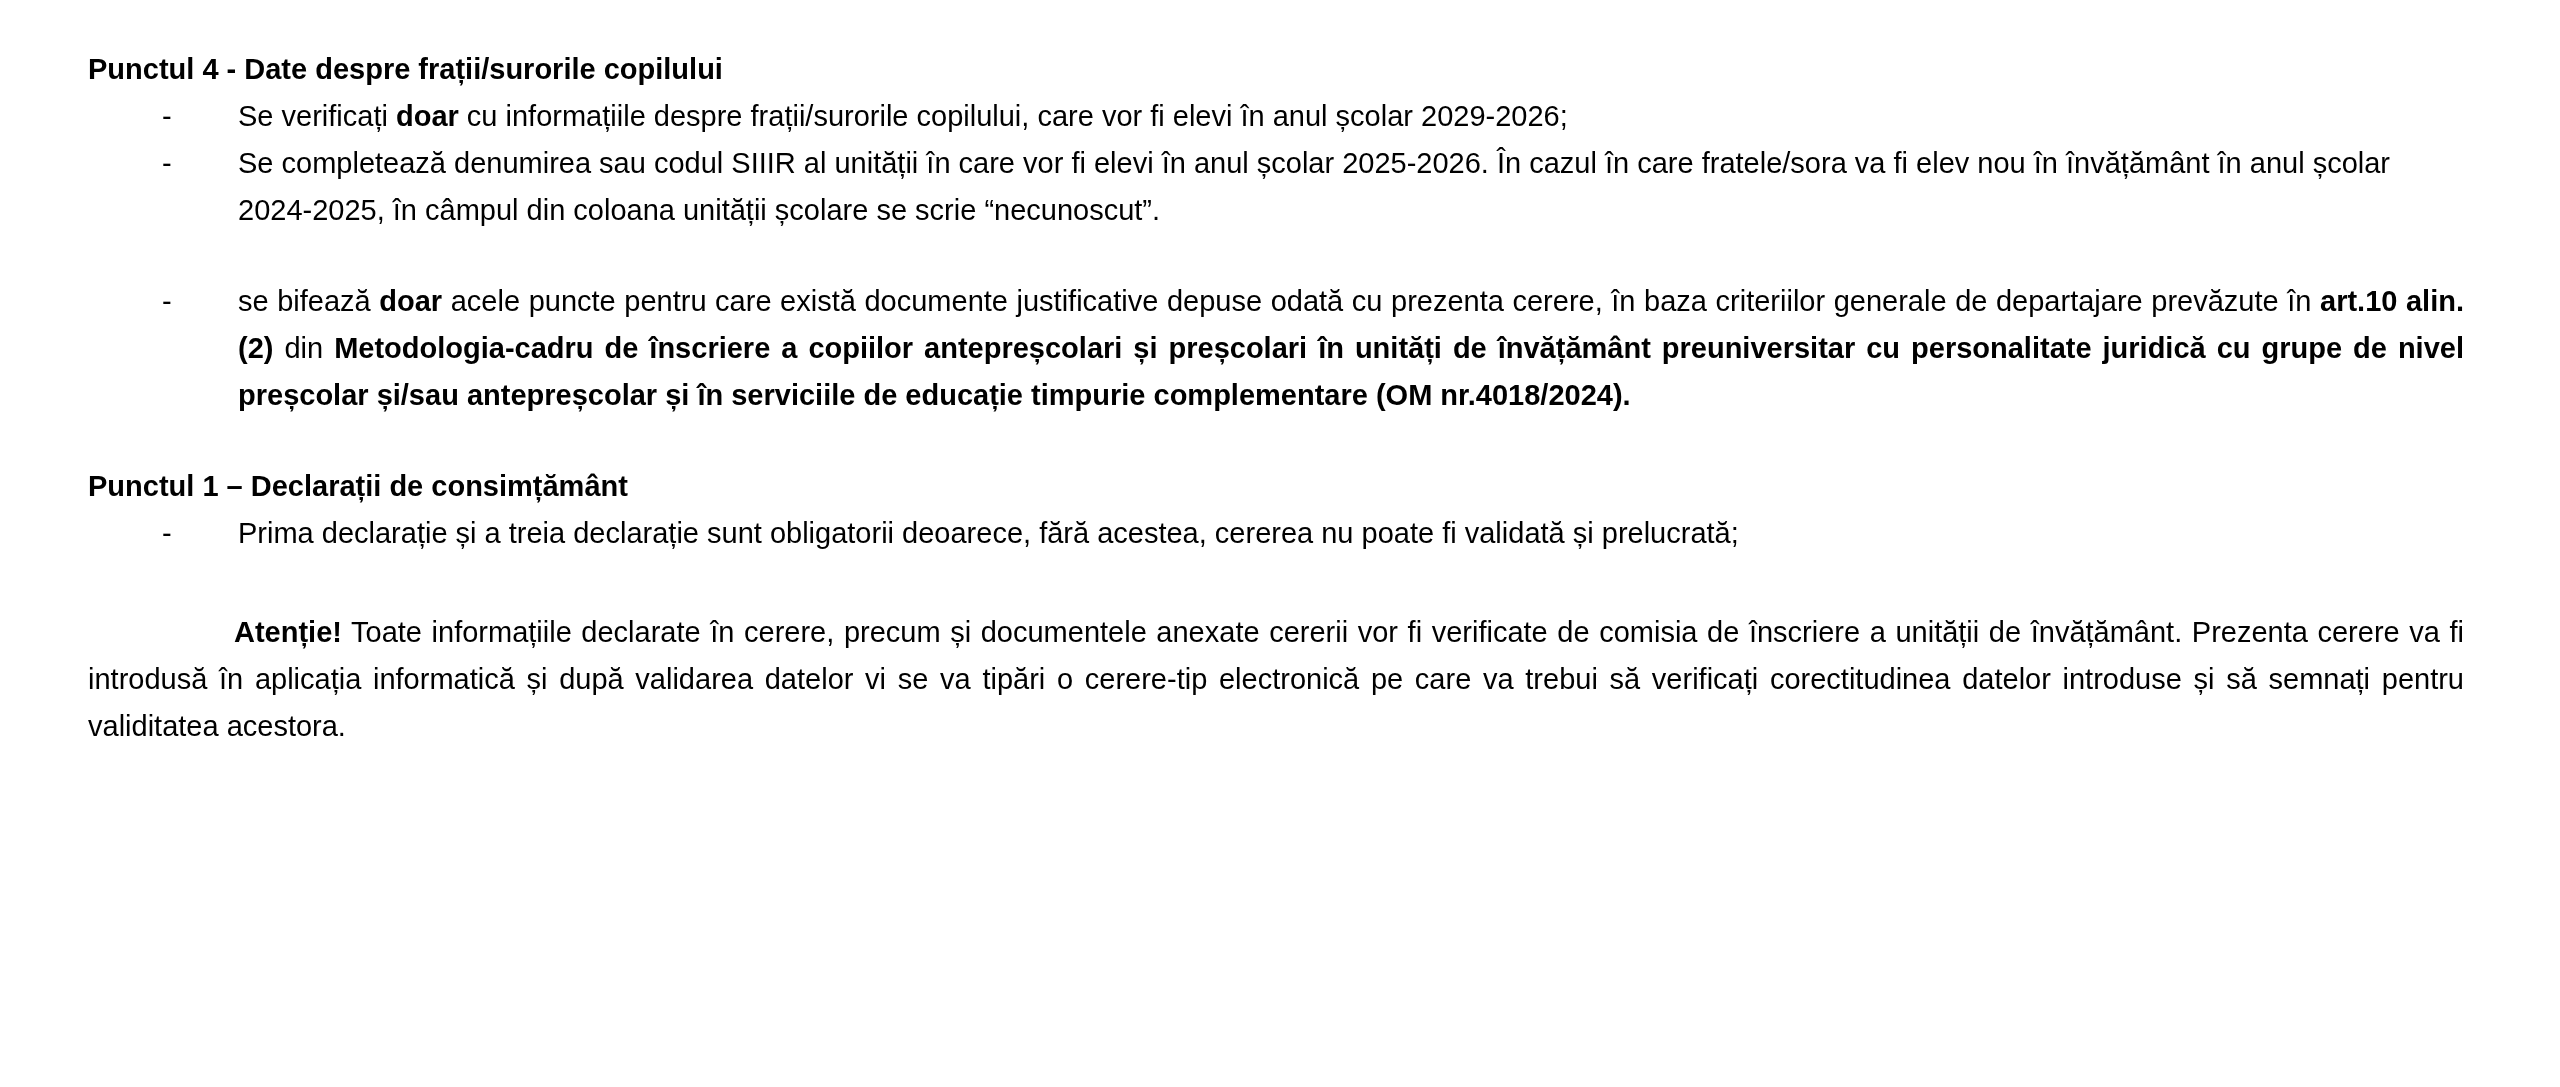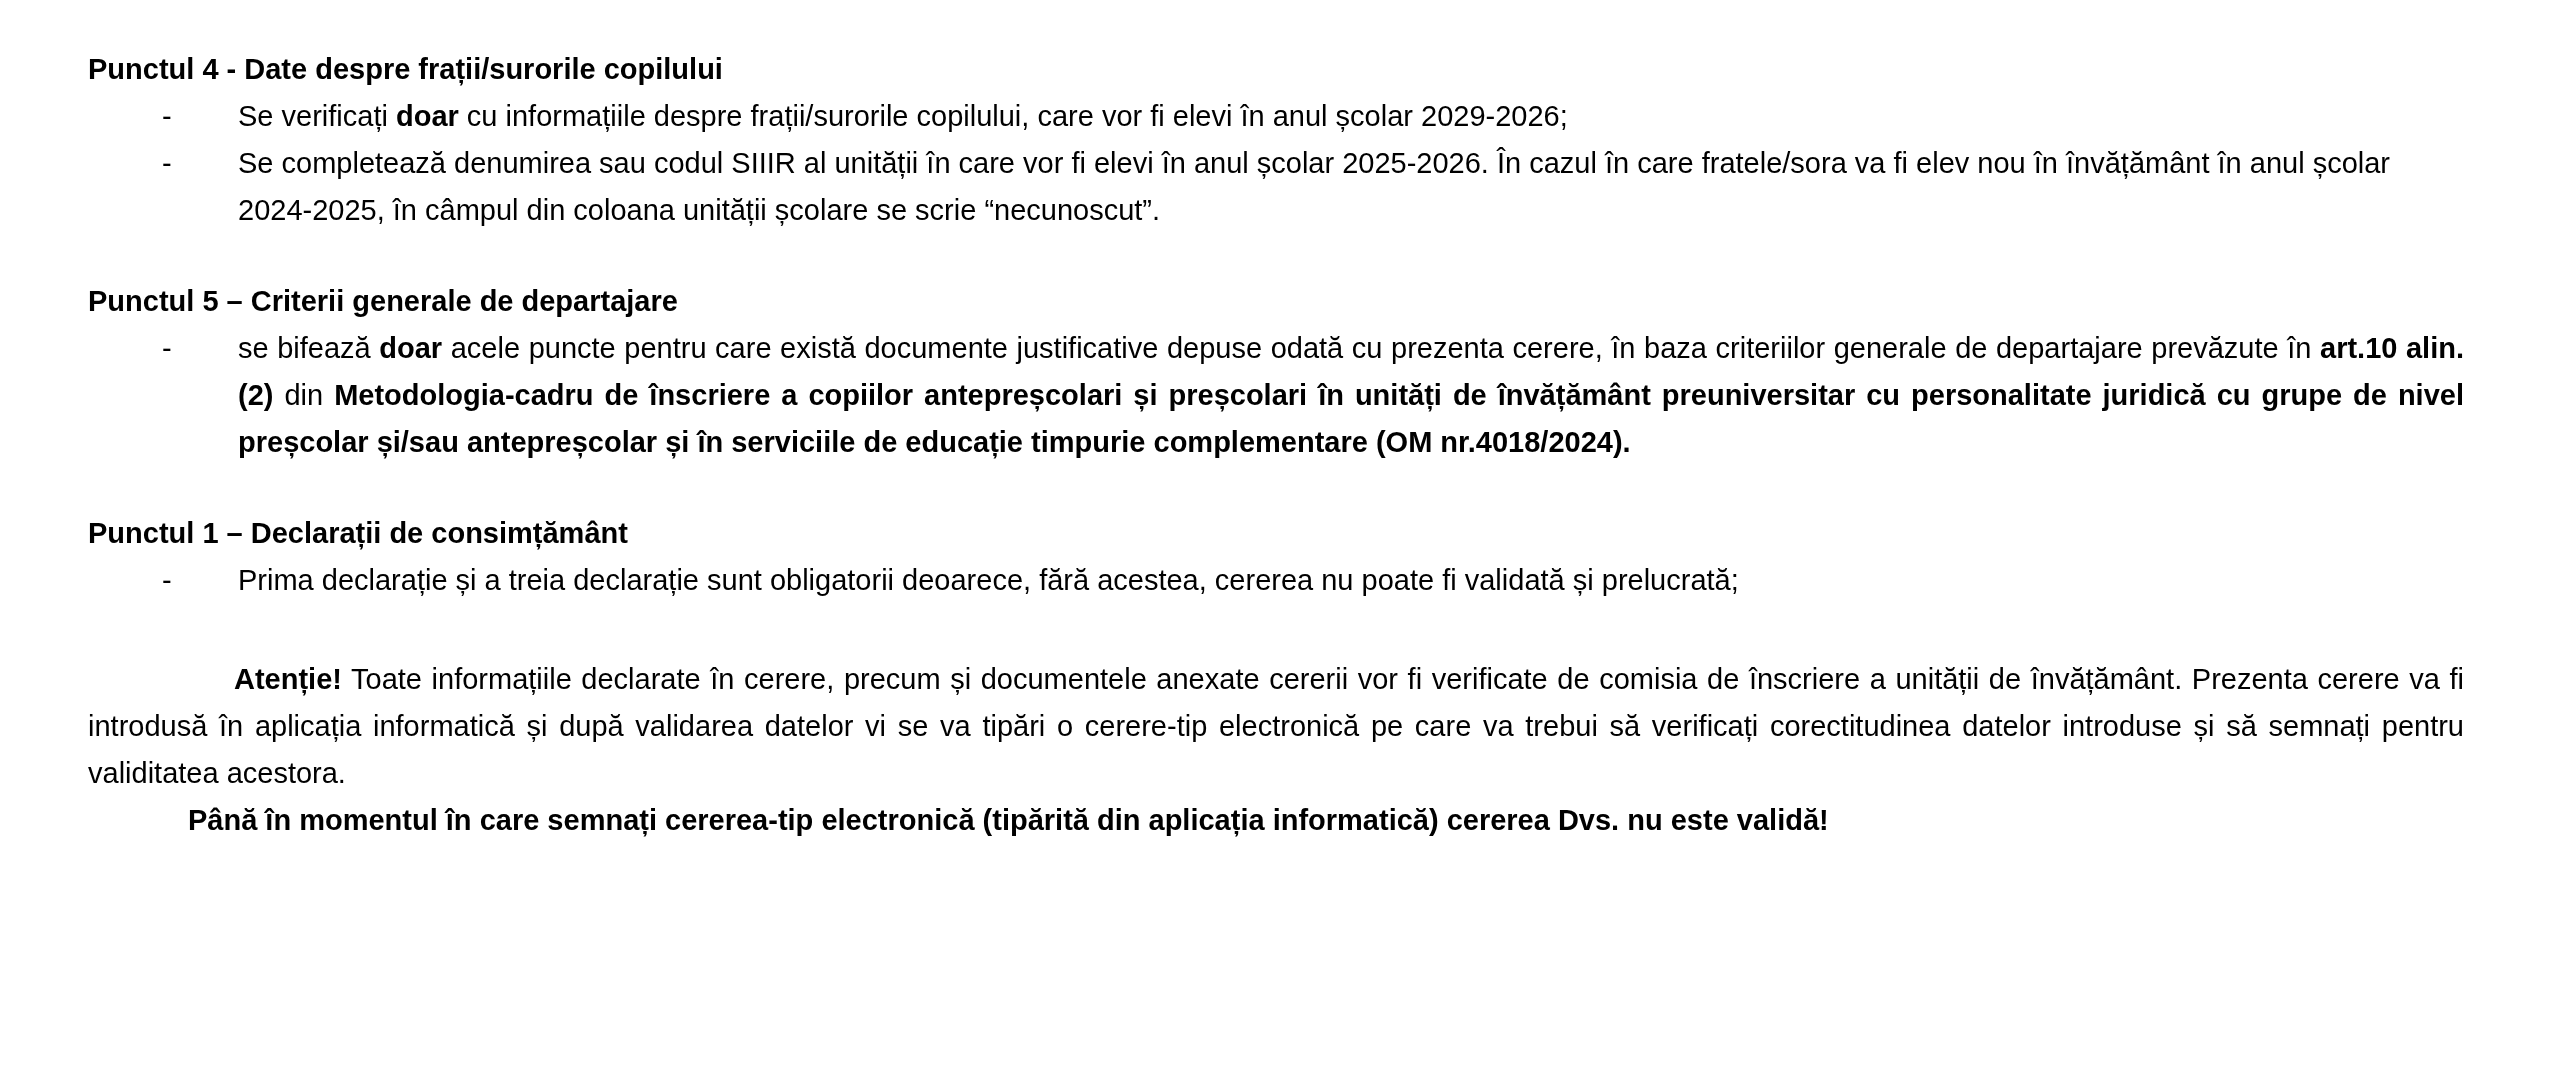--- a/index.html
+++ b/index.html
@@ -51,33 +51,31 @@
       <span class="bullet-marker">-</span>
       <span class="bullet-text"><span>Se verificați </span><b>doar</b><span> cu informațiile despre frații/surorile copilului, care vor fi elevi în anul școlar 2029-2026;</span></span>
     </div>
     <div class="bullet">
       <span class="bullet-marker">-</span>
       <span class="bullet-text"><span>Se completează denumirea sau codul SIIIR al unității în care vor fi elevi în anul școlar 2025-2026. În cazul în care fratele/sora va fi elev nou în învățământ în anul școlar 2024-2025, în câmpul din coloana unității școlare se scrie “necunoscut”.</span></span>
     </div>
   </section>
 
   <section class="section">
-    <div class="heading">Punctul 5 – Criterii generale de departajare</div>
     <div class="bullet">
       <span class="bullet-marker">-</span>
       <span class="bullet-text justify"><span>se bifează </span><b>doar</b><span> acele puncte pentru care există documente justificative depuse odată cu prezenta cerere, în baza criteriilor generale de departajare prevăzute în </span><b>art.10 alin.(2)</b><span> din </span><b>Metodologia-cadru de înscriere a copiilor antepreșcolari și preșcolari în unități de învățământ preuniversitar cu personalitate juridică cu grupe de nivel preșcolar și/sau antepreșcolar și în serviciile de educație timpurie complementare (OM nr.4018/2024).</b></span>
     </div>
   </section>
 
   <section class="section">
     <div class="heading">Punctul 1 –  Declarații de consimțământ</div>
     <div class="bullet">
       <span class="bullet-marker">-</span>
       <span class="bullet-text"><span>Prima declarație și a treia declarație sunt obligatorii deoarece, fără acestea, cererea nu poate fi validată și prelucrată;</span></span>
     </div>
   </section>
 
   <section class="closing">
     <p class="attention" style="margin:0;"><b>Atenție!</b><span> Toate informațiile declarate în cerere, precum și documentele anexate cererii vor fi verificate de comisia de înscriere a unității de învățământ. Prezenta cerere va fi introdusă în aplicația informatică și după validarea datelor vi se va tipări o cerere-tip electronică pe care va trebui să verificați corectitudinea datelor introduse și să semnați pentru validitatea acestora.</span></p>
-    <p class="final-note" style="margin:0;">Până în momentul în care semnați cererea-tip electronică (tipărită din aplicația informatică) cererea Dvs. nu este validă!</p>
   </section>
 
 </div>
 
 </body></html>

